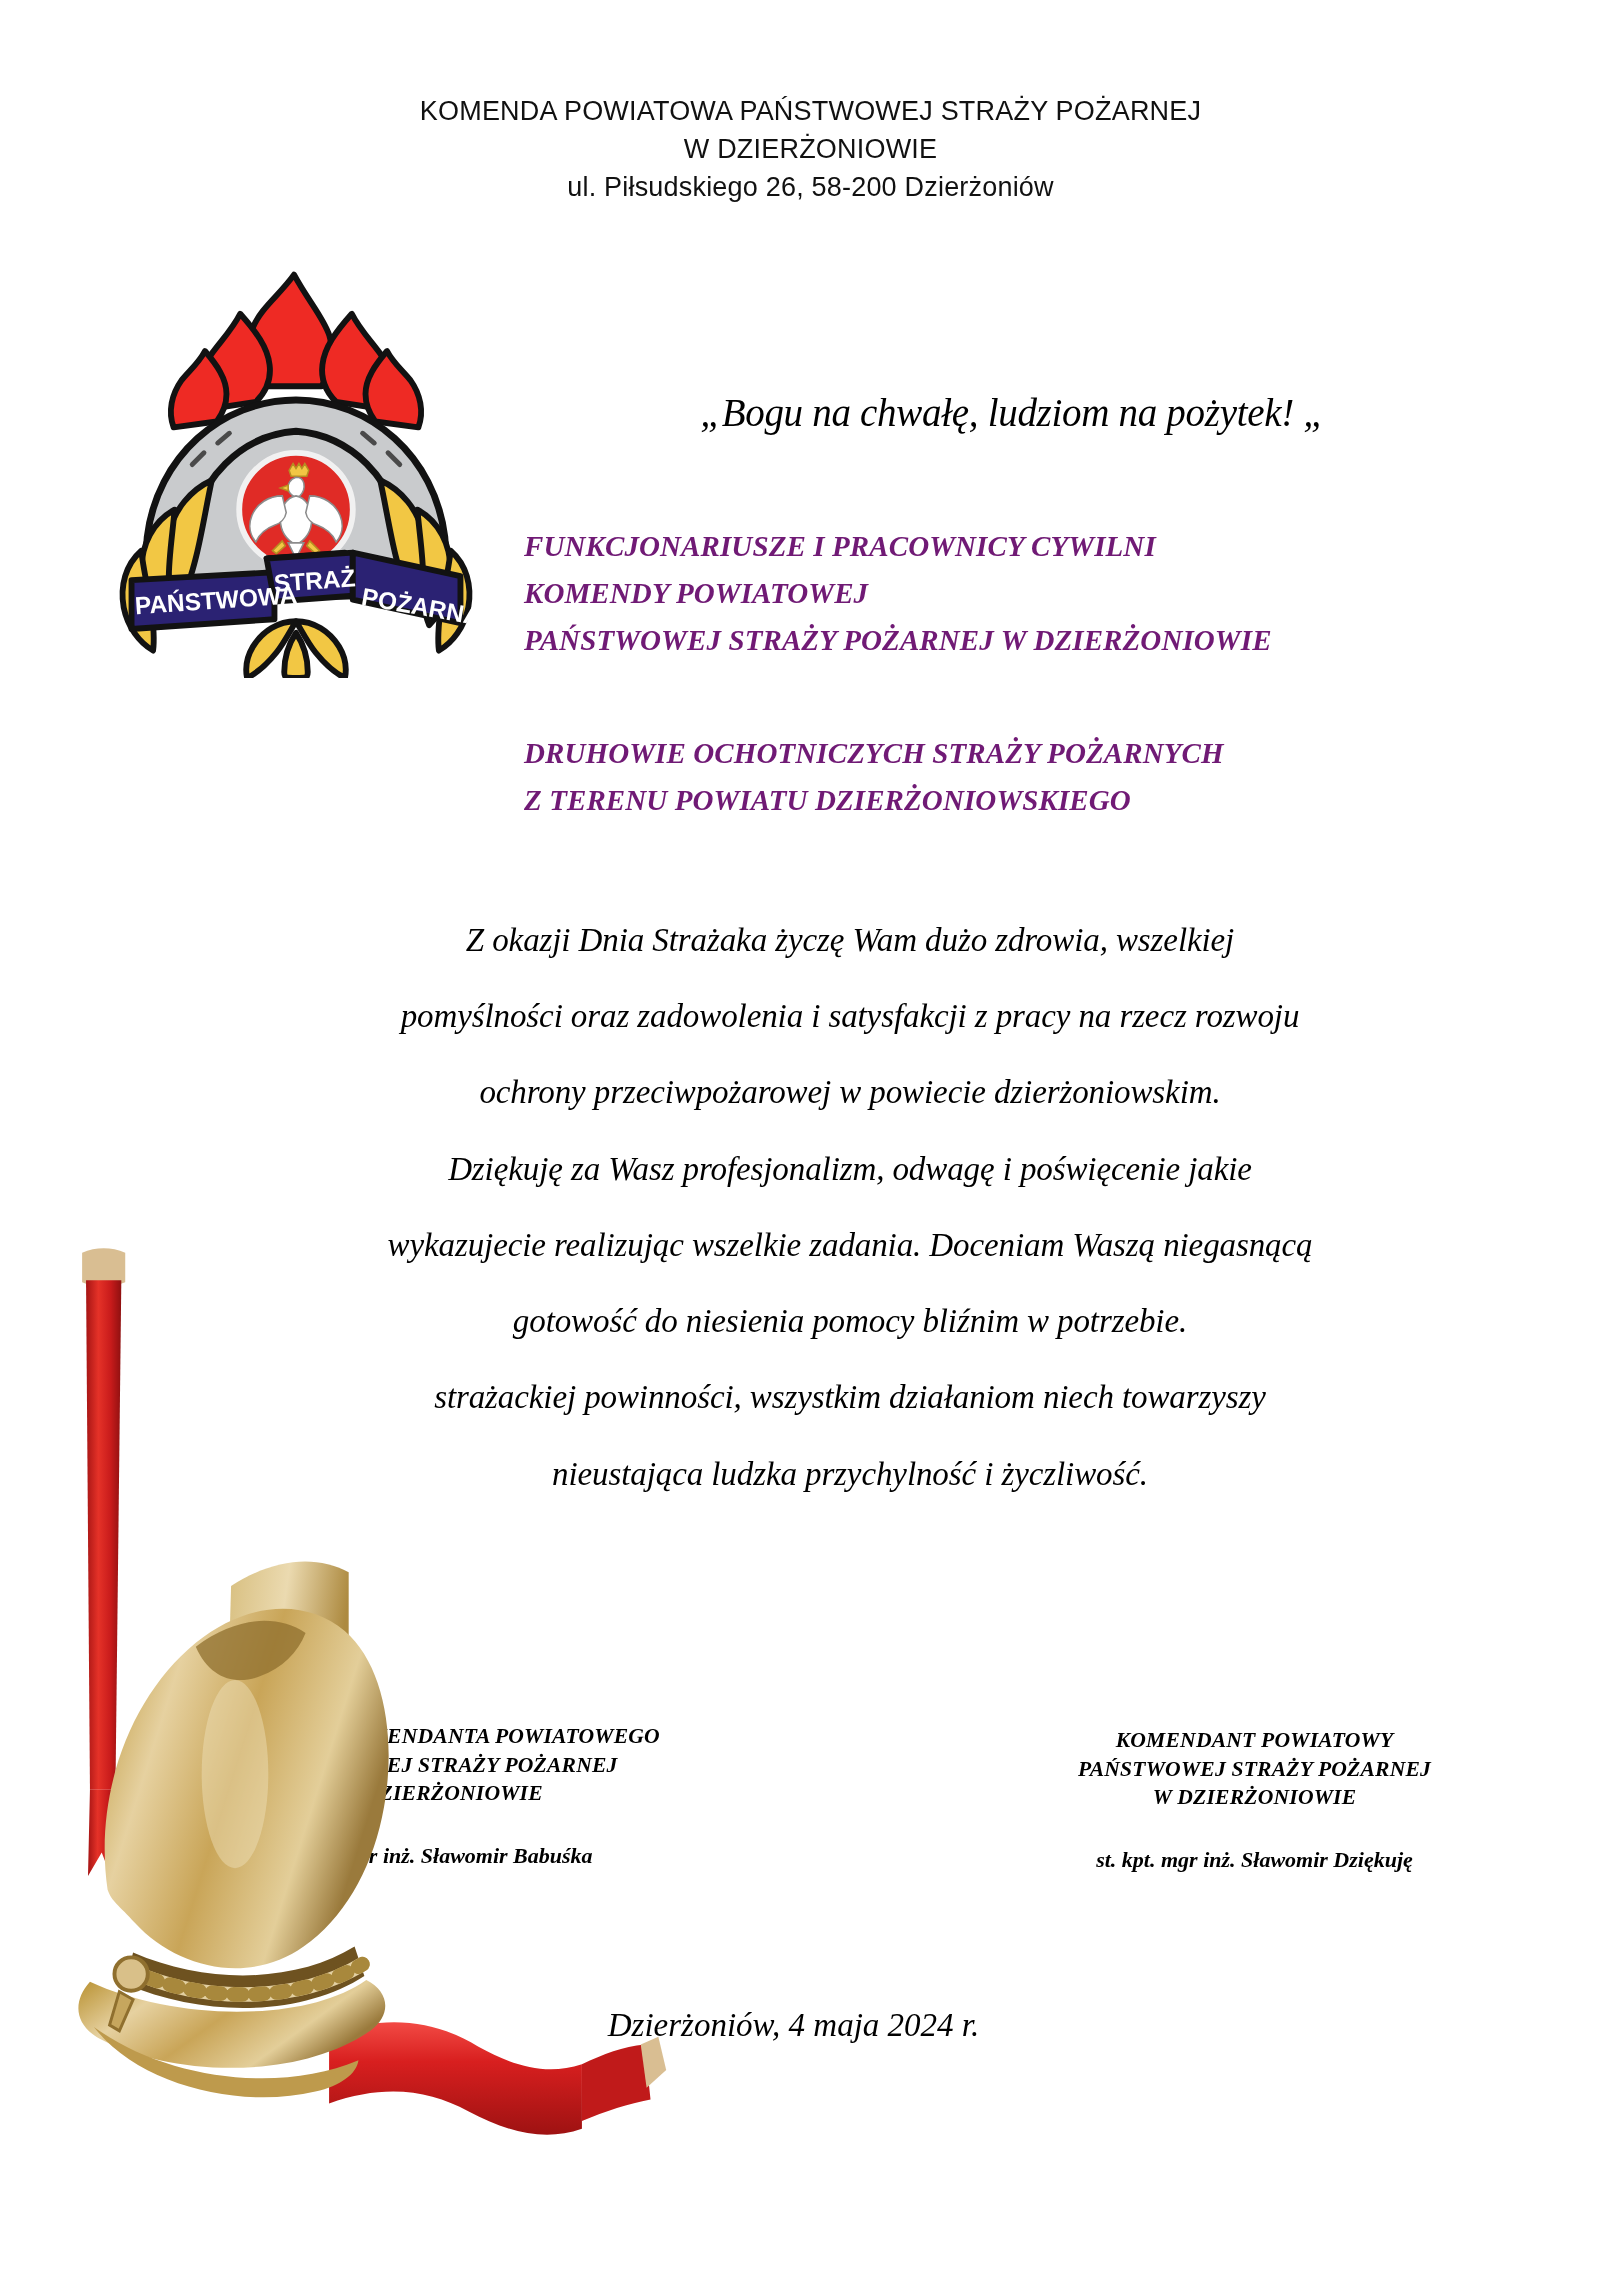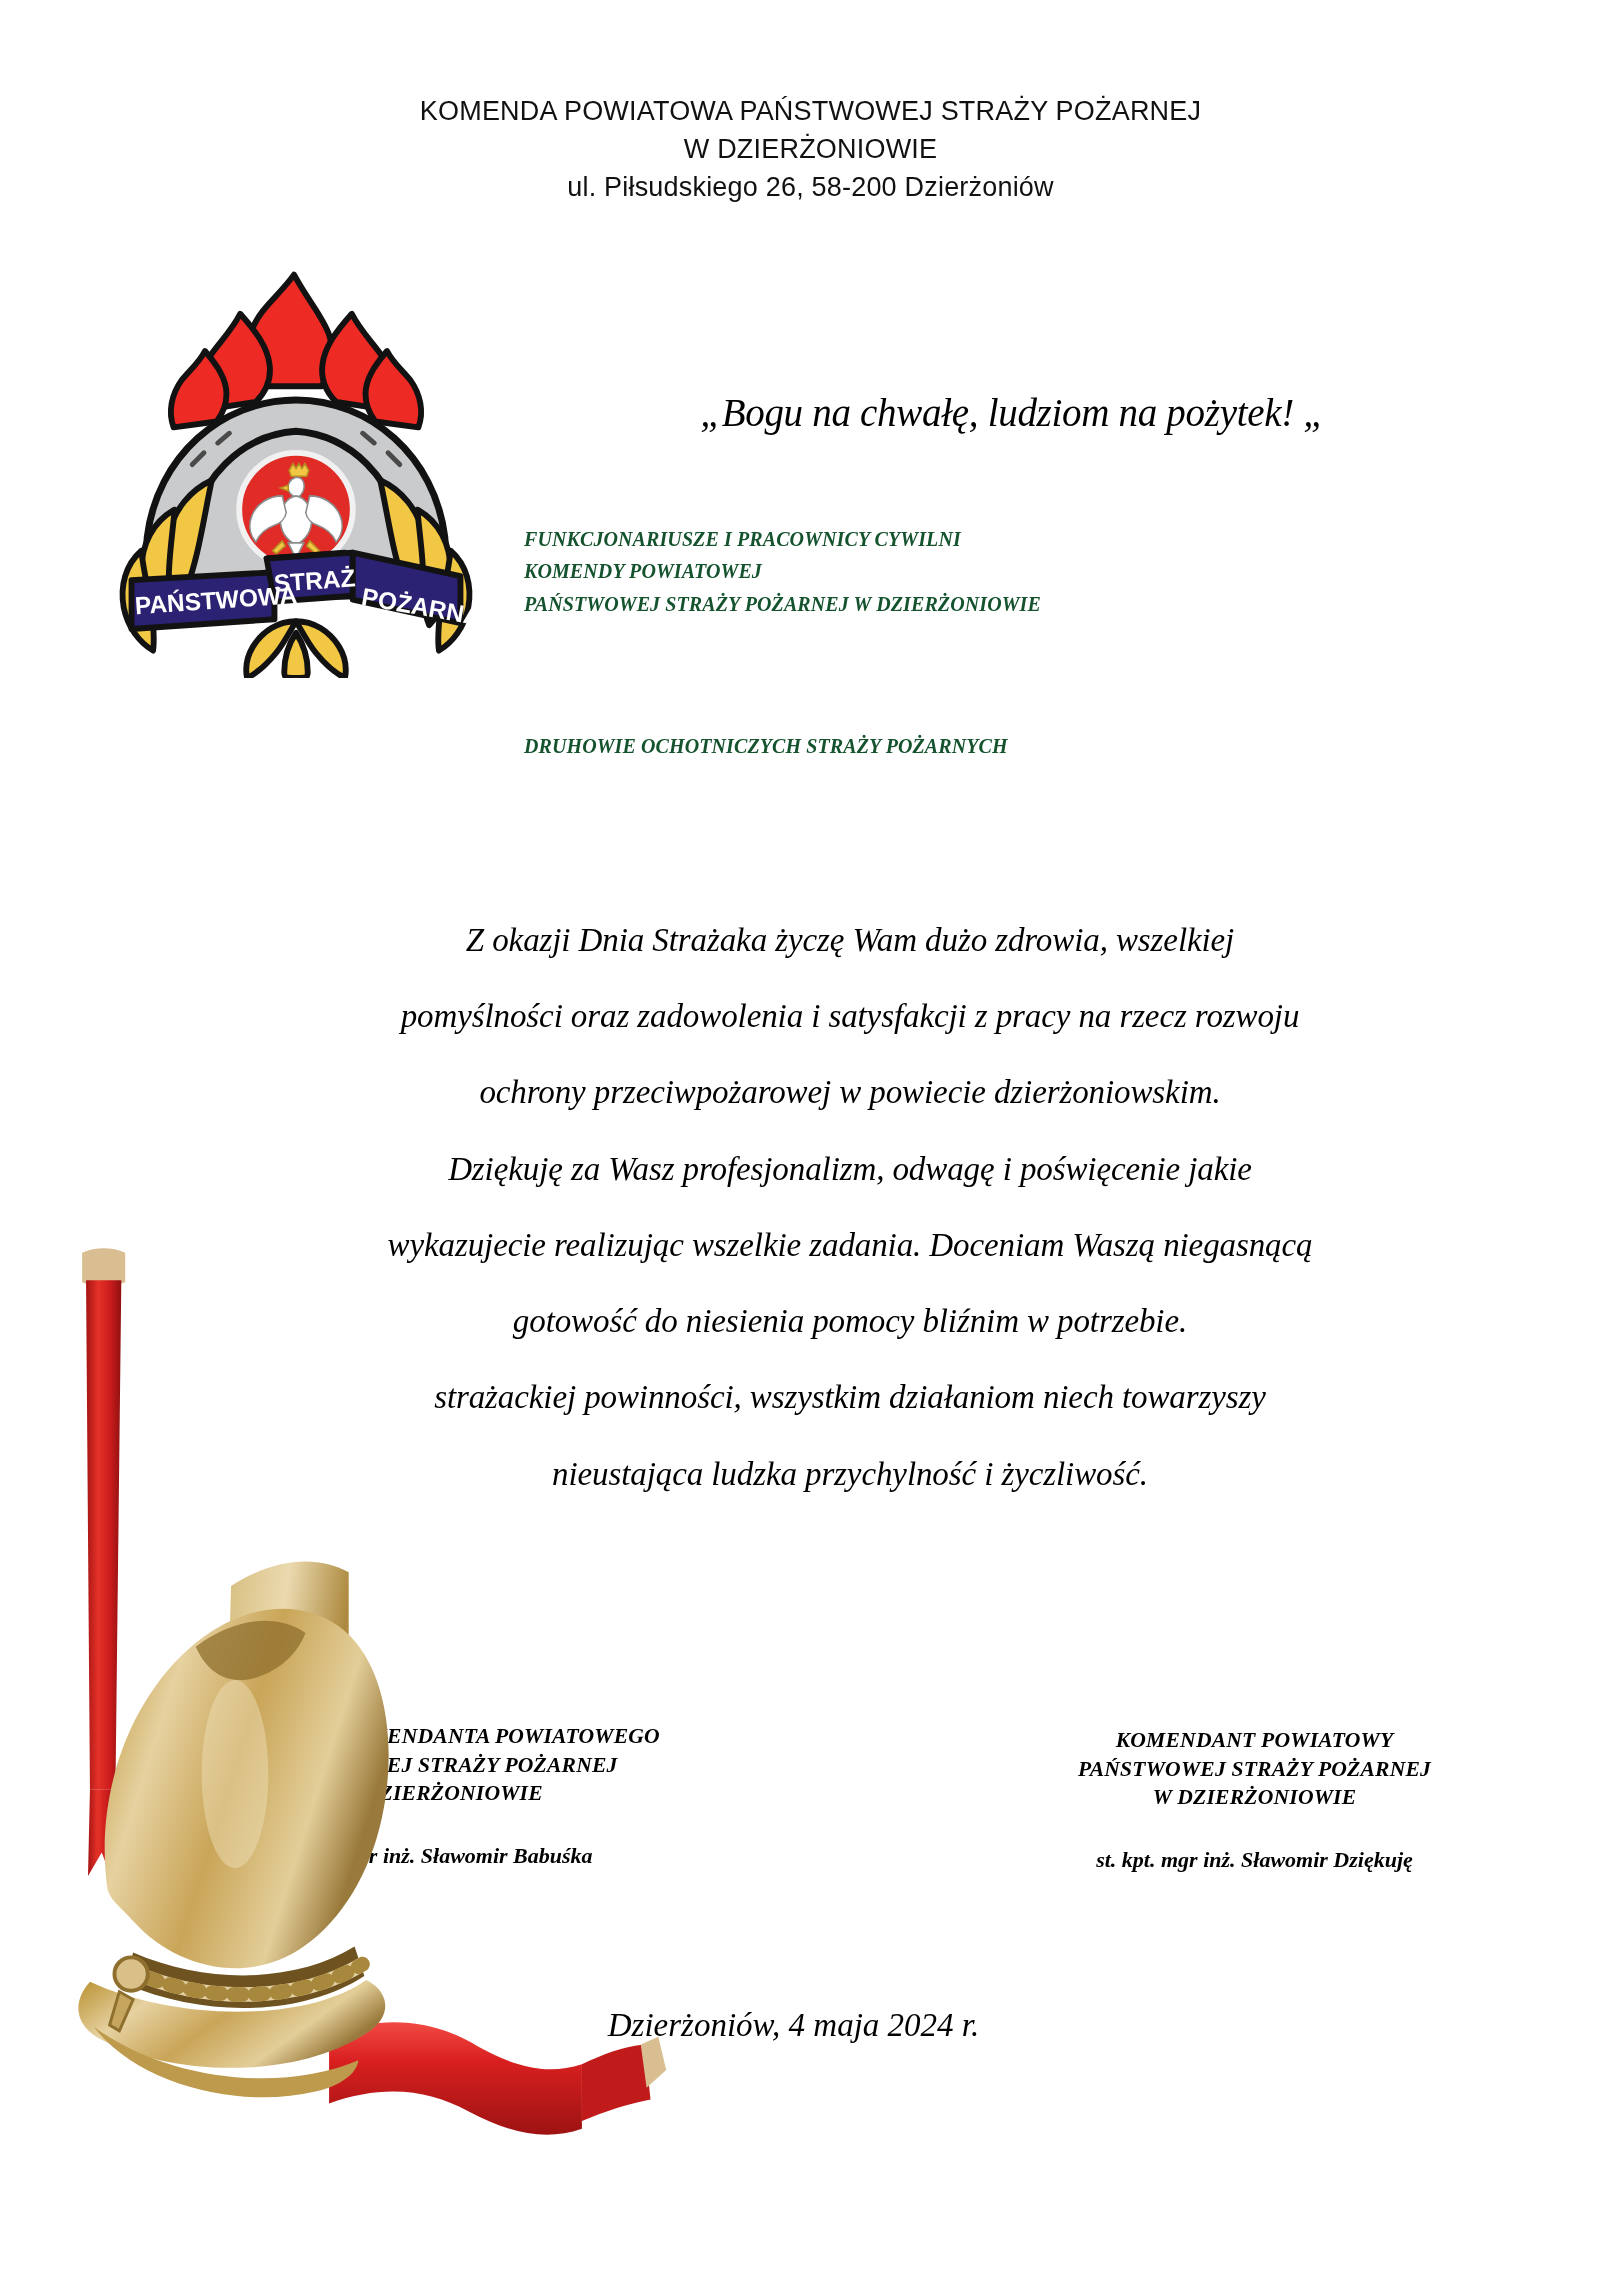--- a/index.html
+++ b/index.html
@@ -51,24 +51,24 @@
     font-style: italic;
     font-size: 39px;
     letter-spacing: -0.3px;
     white-space: nowrap;
   }
 
   
   .addressee {
     position: absolute;
     left: 524px;
-    color: #14532d;
+    color: #701a75;
     font-weight: bold;
     font-style: italic;
-    font-size: 20px;
+    font-size: 29px;
     line-height: 1.62;
     letter-spacing: 0.1px;
   }
   .addressee.block-1 { top: 523px; }
   .addressee.block-2 { top: 730px; }
   .addressee div { white-space: nowrap; }
 
   
   .letter-body {
     position: absolute;
@@ -212,20 +212,21 @@
 <div class="motto">„Bogu na chwałę, ludziom na pożytek! „</div>
 
 <div class="addressee block-1">
   <div>FUNKCJONARIUSZE I PRACOWNICY CYWILNI</div>
   <div>KOMENDY POWIATOWEJ</div>
   <div>PAŃSTWOWEJ STRAŻY POŻARNEJ W DZIERŻONIOWIE</div>
 </div>
 
 <div class="addressee block-2">
   <div>DRUHOWIE OCHOTNICZYCH STRAŻY POŻARNYCH</div>
+  <div>Z TERENU POWIATU DZIERŻONIOWSKIEGO</div>
 </div>
 
 <div class="letter-body">
   <p>Z okazji Dnia Strażaka życzę Wam dużo zdrowia, wszelkiej</p>
   <p>pomyślności oraz zadowolenia i satysfakcji z pracy na rzecz rozwoju</p>
   <p>ochrony przeciwpożarowej w powiecie dzierżoniowskim.</p>
   <p>Dziękuję za Wasz profesjonalizm, odwagę i poświęcenie jakie</p>
   <p>wykazujecie realizując wszelkie zadania. Doceniam Waszą niegasnącą</p>
   <p>gotowość do niesienia pomocy bliźnim w potrzebie.</p>
   <p>strażackiej powinności, wszystkim działaniom niech towarzyszy</p>

